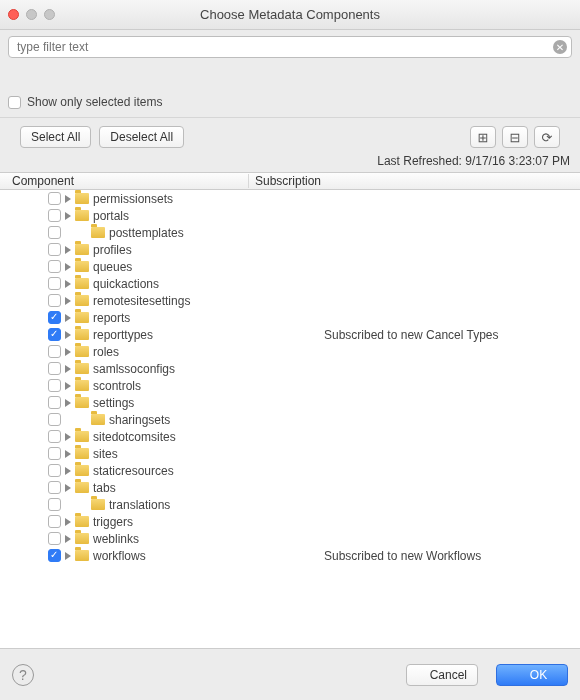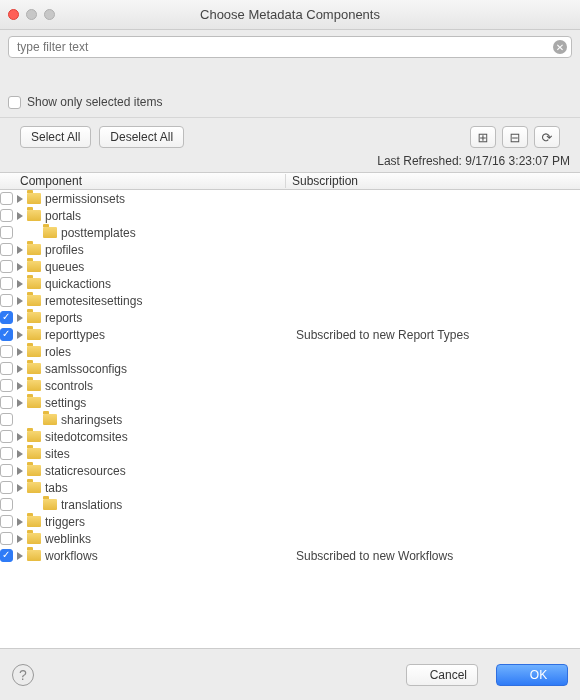--- a/index.html
+++ b/index.html
@@ -142,40 +142,41 @@
     .table-header {
       display: flex;
       background: linear-gradient(#fdfdfd, #efefef);
       border-top: 1px solid #ccc;
       border-bottom: 1px solid #ccc;
       height: 18px;
       align-items: center;
       font-size: 12px;
       color: #333;
     }
-    .col-component { width: 286px; padding-left: 20px; border-right: 1px solid #d8d8d8; }
+    .col-component { width: 249px; padding-left: 12px; border-right: 1px solid #d8d8d8; }
     .col-subscription { flex: 1; padding-left: 6px; }
     .tree {
       background: #fff;
       flex: 1;
       overflow-y: auto;
     }
     .tree-row {
       display: flex;
       align-items: center;
       height: 17px;
       font-size: 12px;
       color: #444;
     }
     .tree-row .cell-component {
       width: 290px;
       display: flex;
       align-items: center;
-      padding-left: 0;
+      padding-left: 20px;
       gap: 4px;
+      margin-left: 28px;
     }
     .tree-row .cell-subscription {
       flex: 1;
       padding-left: 6px;
       color: #444;
     }
     .indent { width: 12px; display: inline-block; }
     .expand {
       width: 0; height: 0;
       border-top: 4px solid transparent;
@@ -347,21 +348,21 @@
       </div>
       <div class="cell-subscription"></div>
     </div>
     <div class="tree-row">
       <div class="cell-component">
         <input type="checkbox" class="maccb" checked="" style="">
         <span class="expand"></span>
         <span class="folder"></span>
         <span>reporttypes</span>
       </div>
-      <div class="cell-subscription">Subscribed to new Report Types</div>
+      <div class="cell-subscription">Subscribed to new Cancel Types</div>
     </div>
     <div class="tree-row">
       <div class="cell-component">
         <input type="checkbox" class="maccb" style="">
         <span class="expand"></span>
         <span class="folder"></span>
         <span>roles</span>
       </div>
       <div class="cell-subscription"></div>
     </div>

